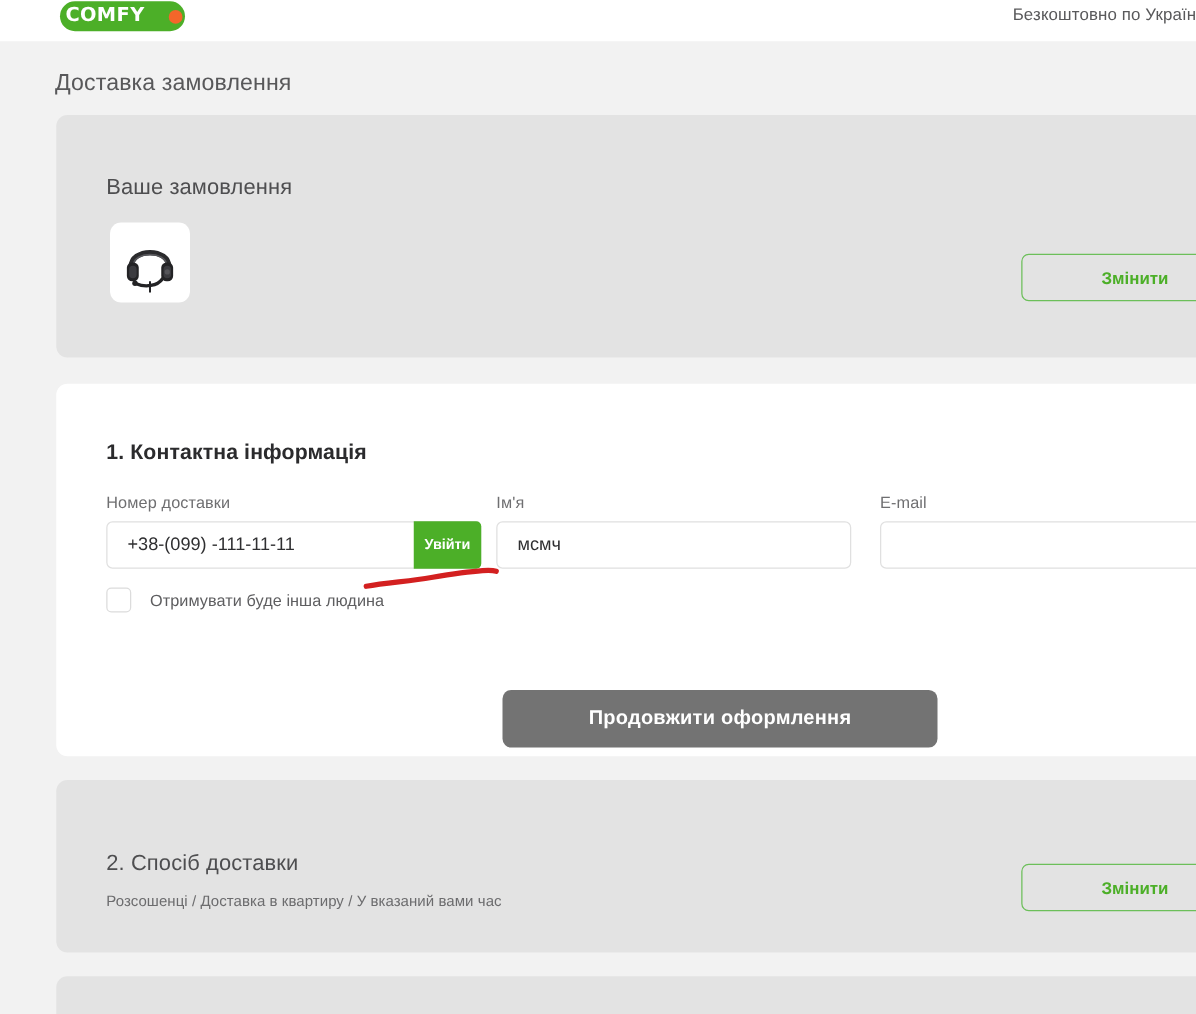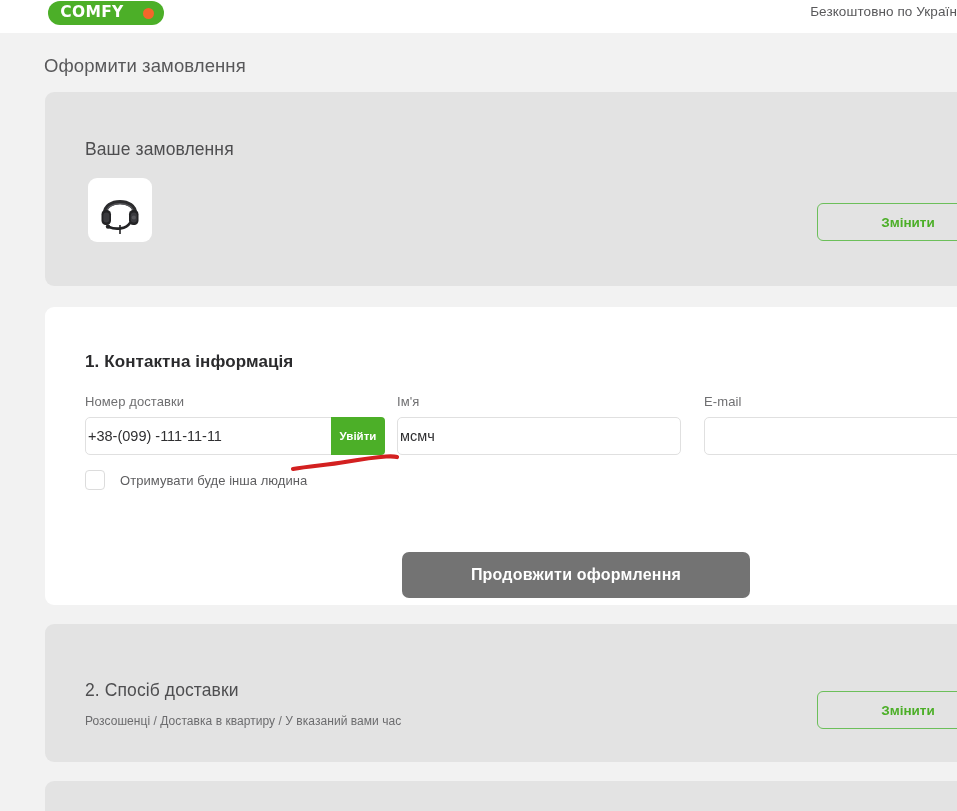--- a/index.html
+++ b/index.html
@@ -23,21 +23,21 @@
     top: 0; left: 0;
     width: 957px;
     height: 33px;
     background: #ffffff;
     z-index: 40;
   }
   .logo {
     position: absolute;
     left: 48px;
     top: 1px;
-    width: 116px;
+    width: 100px;
     height: 24px;
     background: #4caf28;
     border-radius: 13px;
     display: flex;
     align-items: center;
     justify-content: center;
     gap: 19px;
     padding-left: 2px;
   }
   .logo-text {
@@ -200,21 +200,21 @@
     height: 38px;
   }
   .text-input {
     width: 100%;
     height: 38px;
     border: 1px solid #e0e0e0;
     border-radius: 5px;
     background: #ffffff;
     font-size: 14.5px;
     color: #2f2f31;
-    padding: 0 2px;
+    padding: 0 16px;
     font-family: "Liberation Sans", sans-serif;
     outline: none;
   }
   .text-input::placeholder { color: #b7b7b9; }
 
   #field-phone { left: 40px; width: 300px; }
   #field-name  { left: 352px; width: 284px; }
   #field-email { left: 659px; width: 284px; }
 
   .btn-login {
@@ -295,21 +295,21 @@
 <div class="topbar">
   <div class="logo">
     <span class="logo-text">COMFY</span>
     <span class="logo-dot"></span>
   </div>
   <div class="topbar-right">Безкоштовно по Україн</div>
 </div>
 
 <div class="page">
 
-  <h1 class="page-title">Оформити замовлення</h1>
+  <h1 class="page-title">Доставка замовлення</h1>
 
   <section class="card card-grey" id="order-card">
     <h2 class="card-heading">Ваше замовлення</h2>
 
     <div class="product-thumb">
       <svg width="52" height="52" viewBox="0 0 52 52">
 
         <path d="M11 30 C10 14, 42 14, 41 30" stroke="#2b2b2d" stroke-width="4.2" fill="none" stroke-linecap="round"></path>
         <path d="M13 28 C12.5 17, 39.5 17, 39 28" stroke="#56565a" stroke-width="1.4" fill="none"></path>
 

